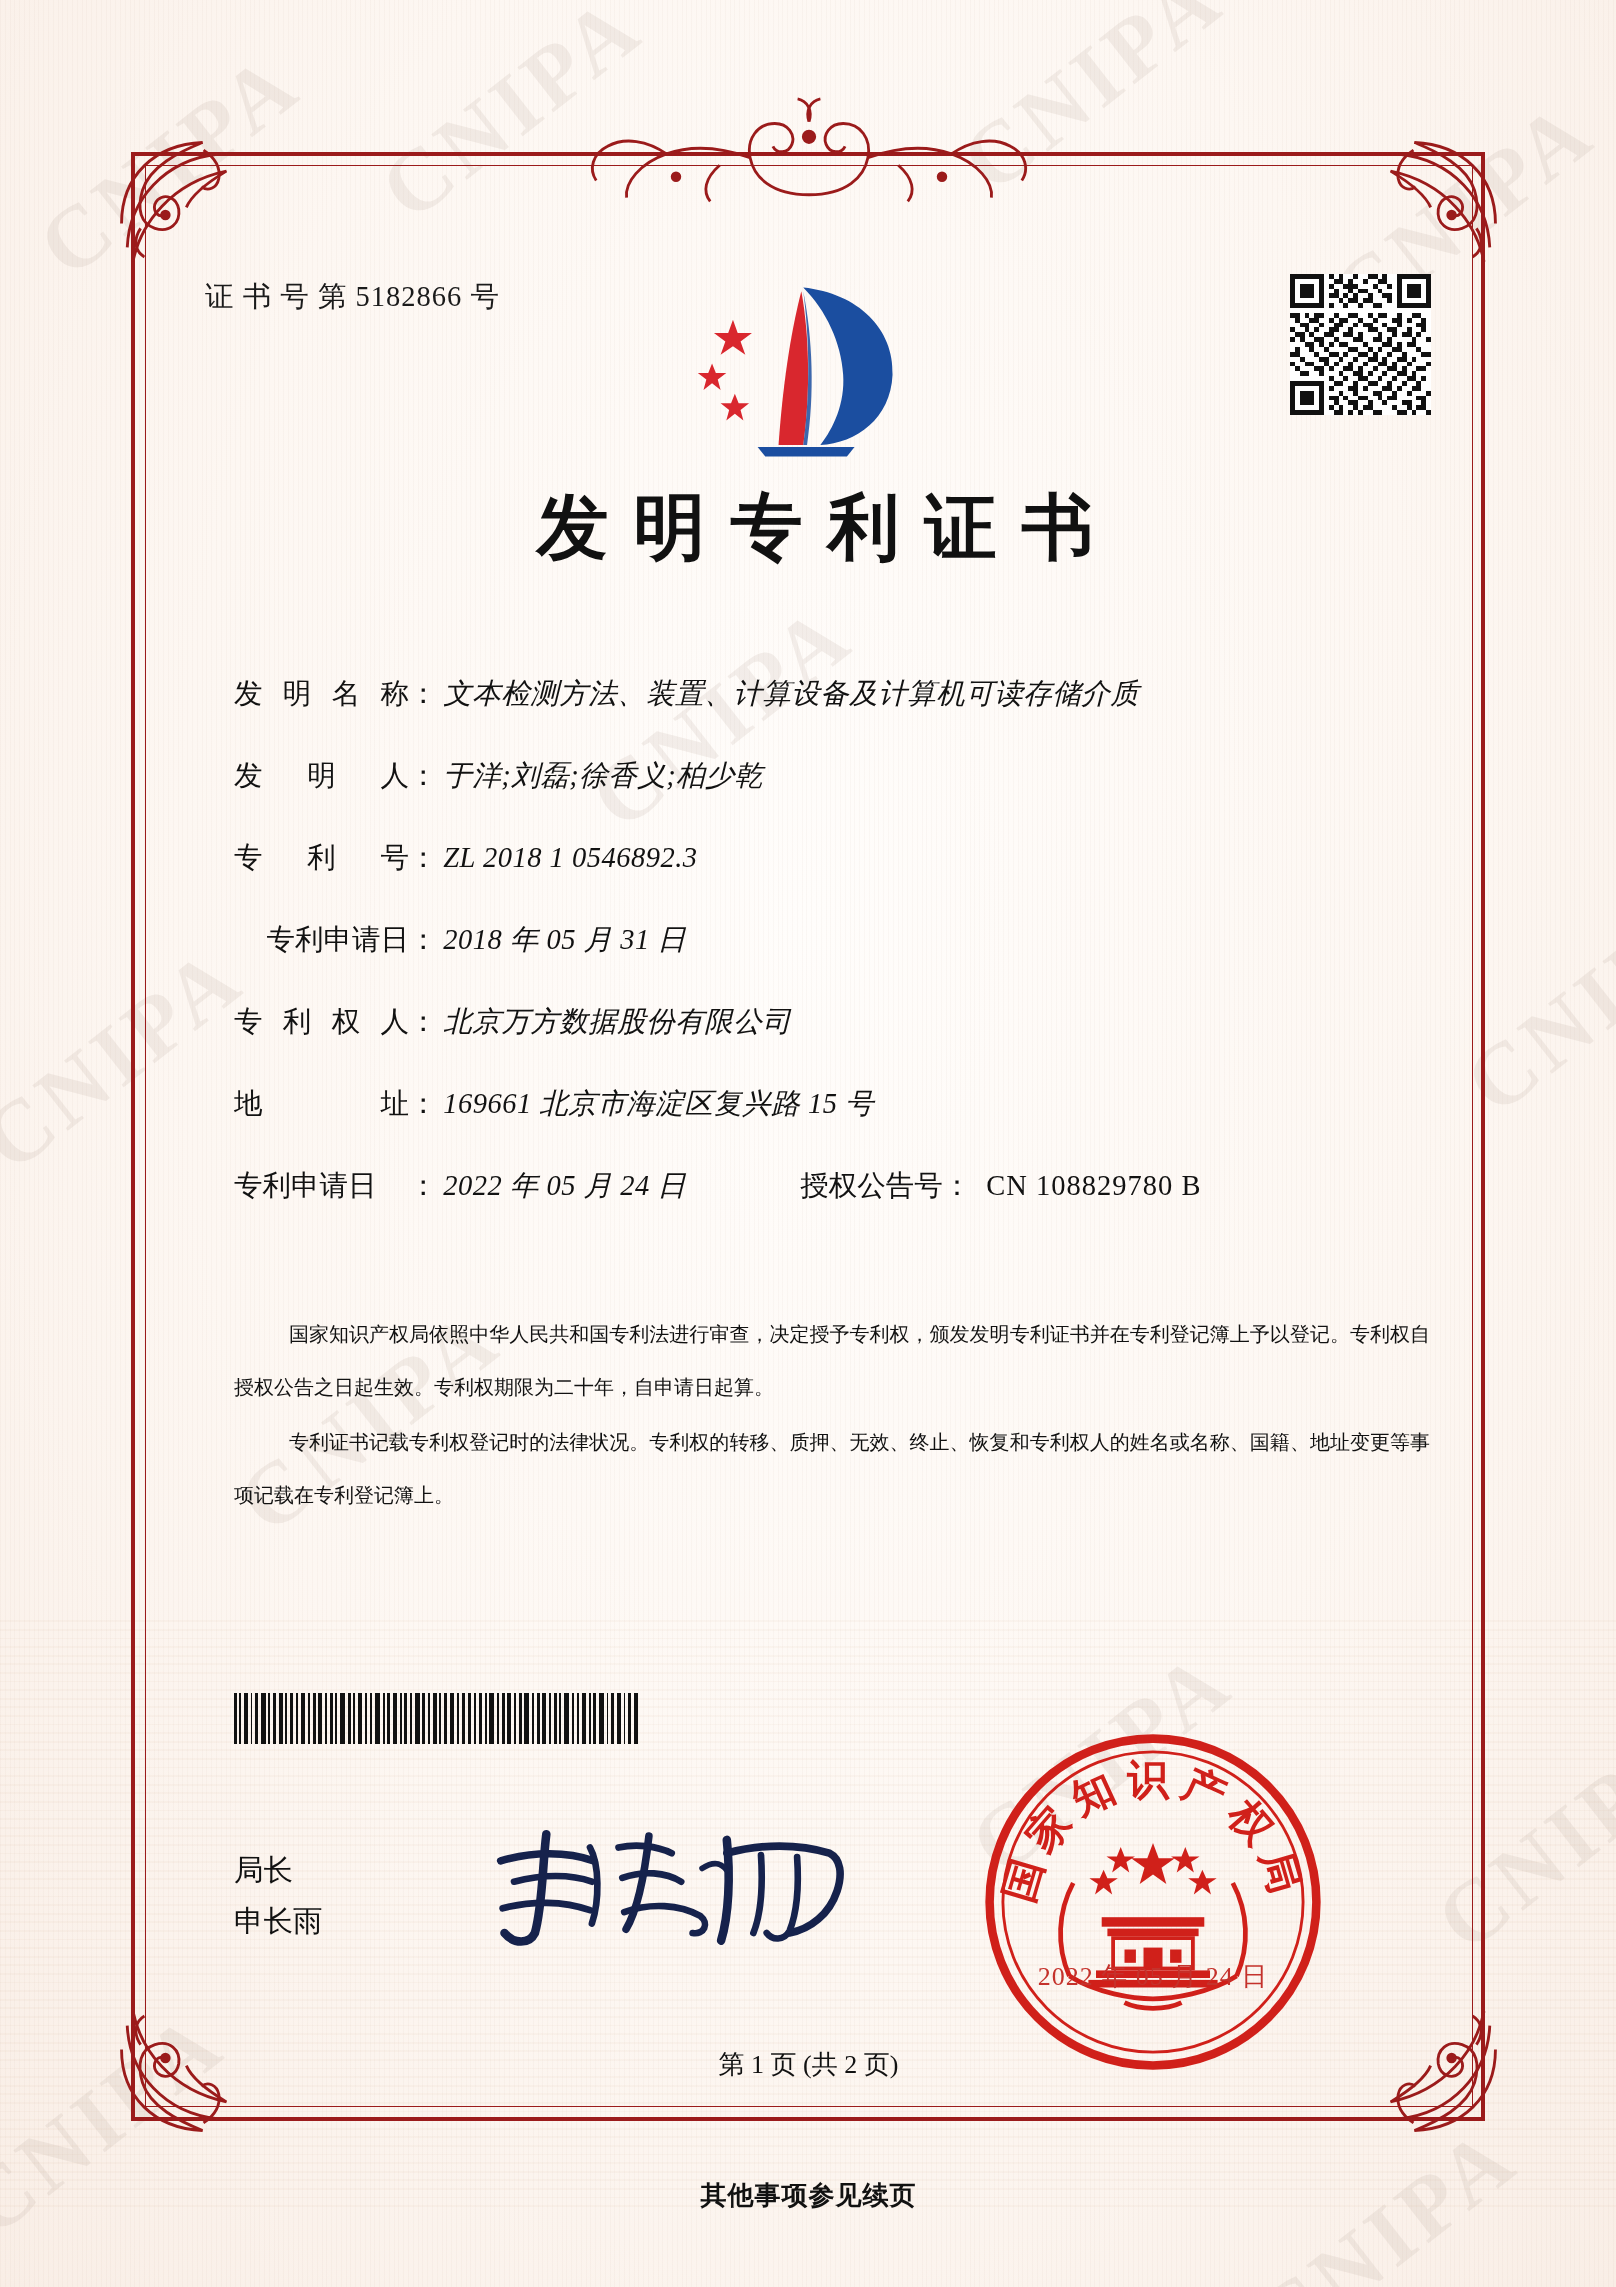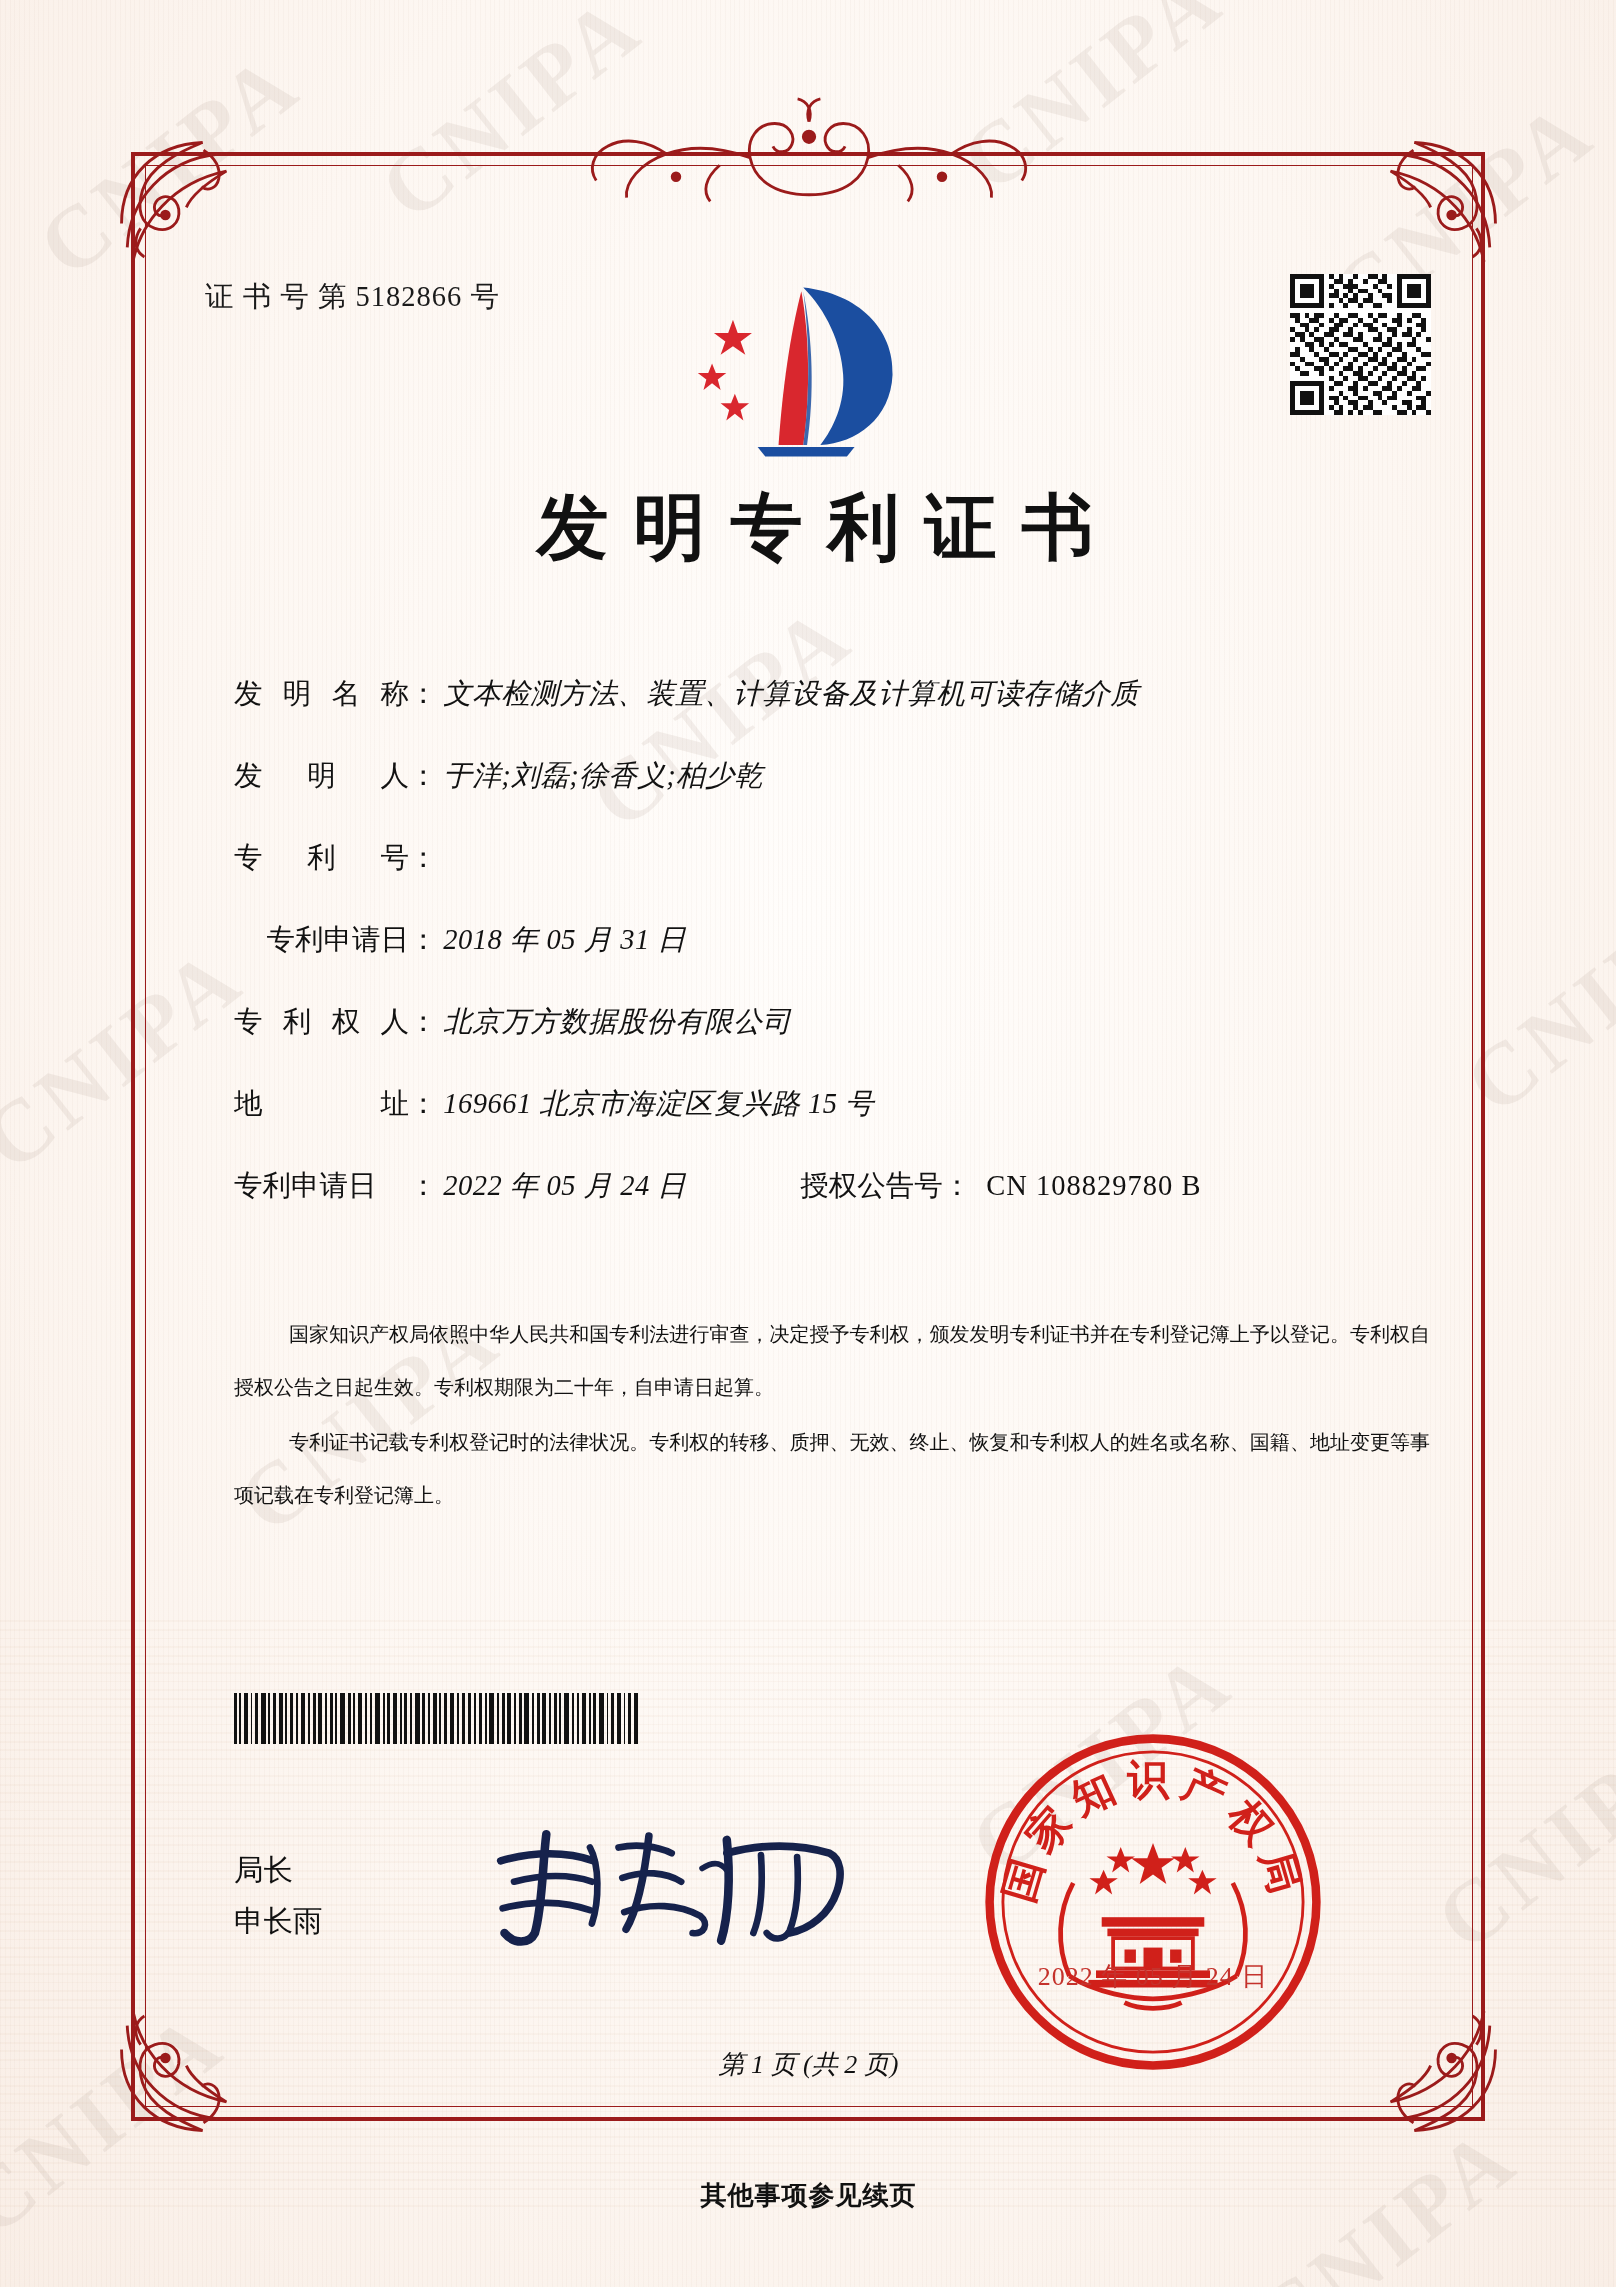--- a/index.html
+++ b/index.html
@@ -219,21 +219,20 @@
   }
 
   
   .page-num {
     position: absolute;
     left: 0; right: 0;
     top: 2047px;
     text-align: center;
     font-size: 26px;
     color: #111111;
-    font-style: italic;
   }
   .footer-note {
     position: absolute;
     left: 0; right: 0;
     top: 2178px;
     text-align: center;
     font-size: 26px;
     font-weight: 700;
     color: #111111;
     letter-spacing: 1px;
@@ -595,20 +594,21 @@
       <div class="field-value">于洋;刘磊;徐香义;柏少乾</div>
     </div>
 
     <div class="field-row">
       <div class="field-label">
         <span>专</span>
         <span>利</span>
         <span>号</span>
       </div>
       <div class="field-colon">：</div>
+      <div class="field-value">ZL 2018 1 0546892.3</div>
     </div>
 
     <div class="field-row">
       <div class="field-label" style="justify-content:flex-end;">
         <span>专利申请日</span>
       </div>
       <div class="field-colon">：</div>
       <div class="field-value">2018 年 05 月 31 日</div>
     </div>
 

